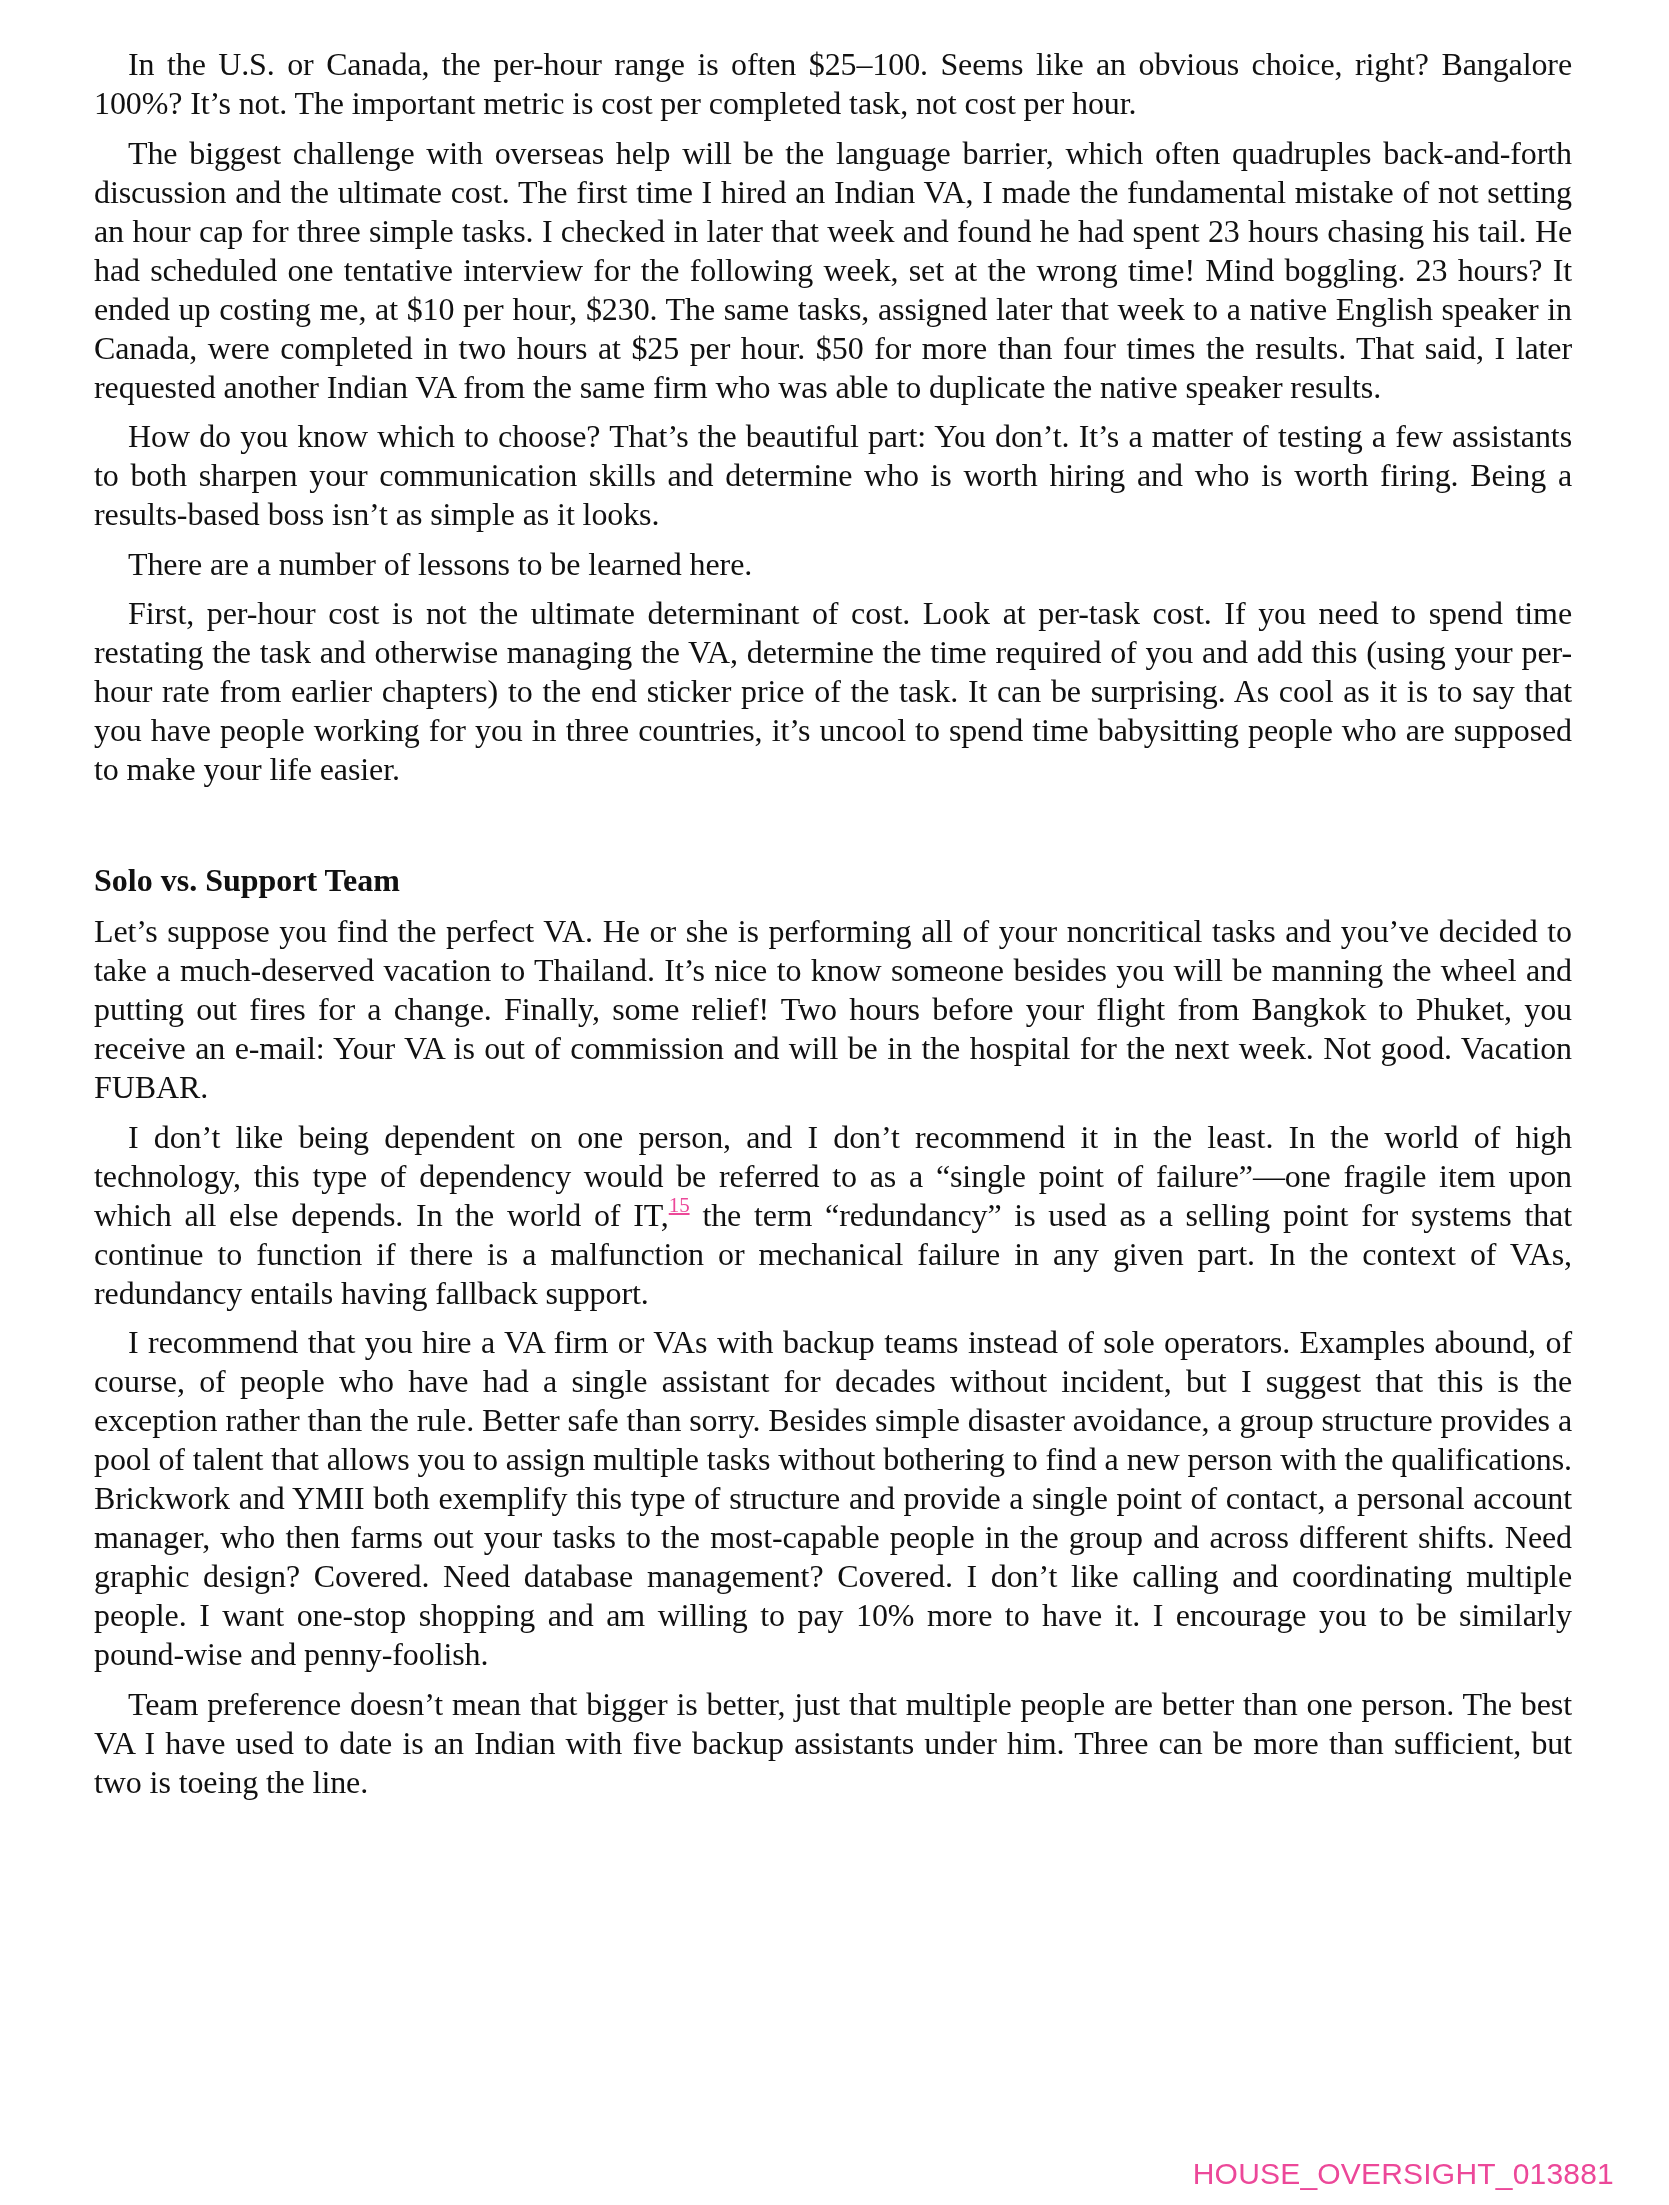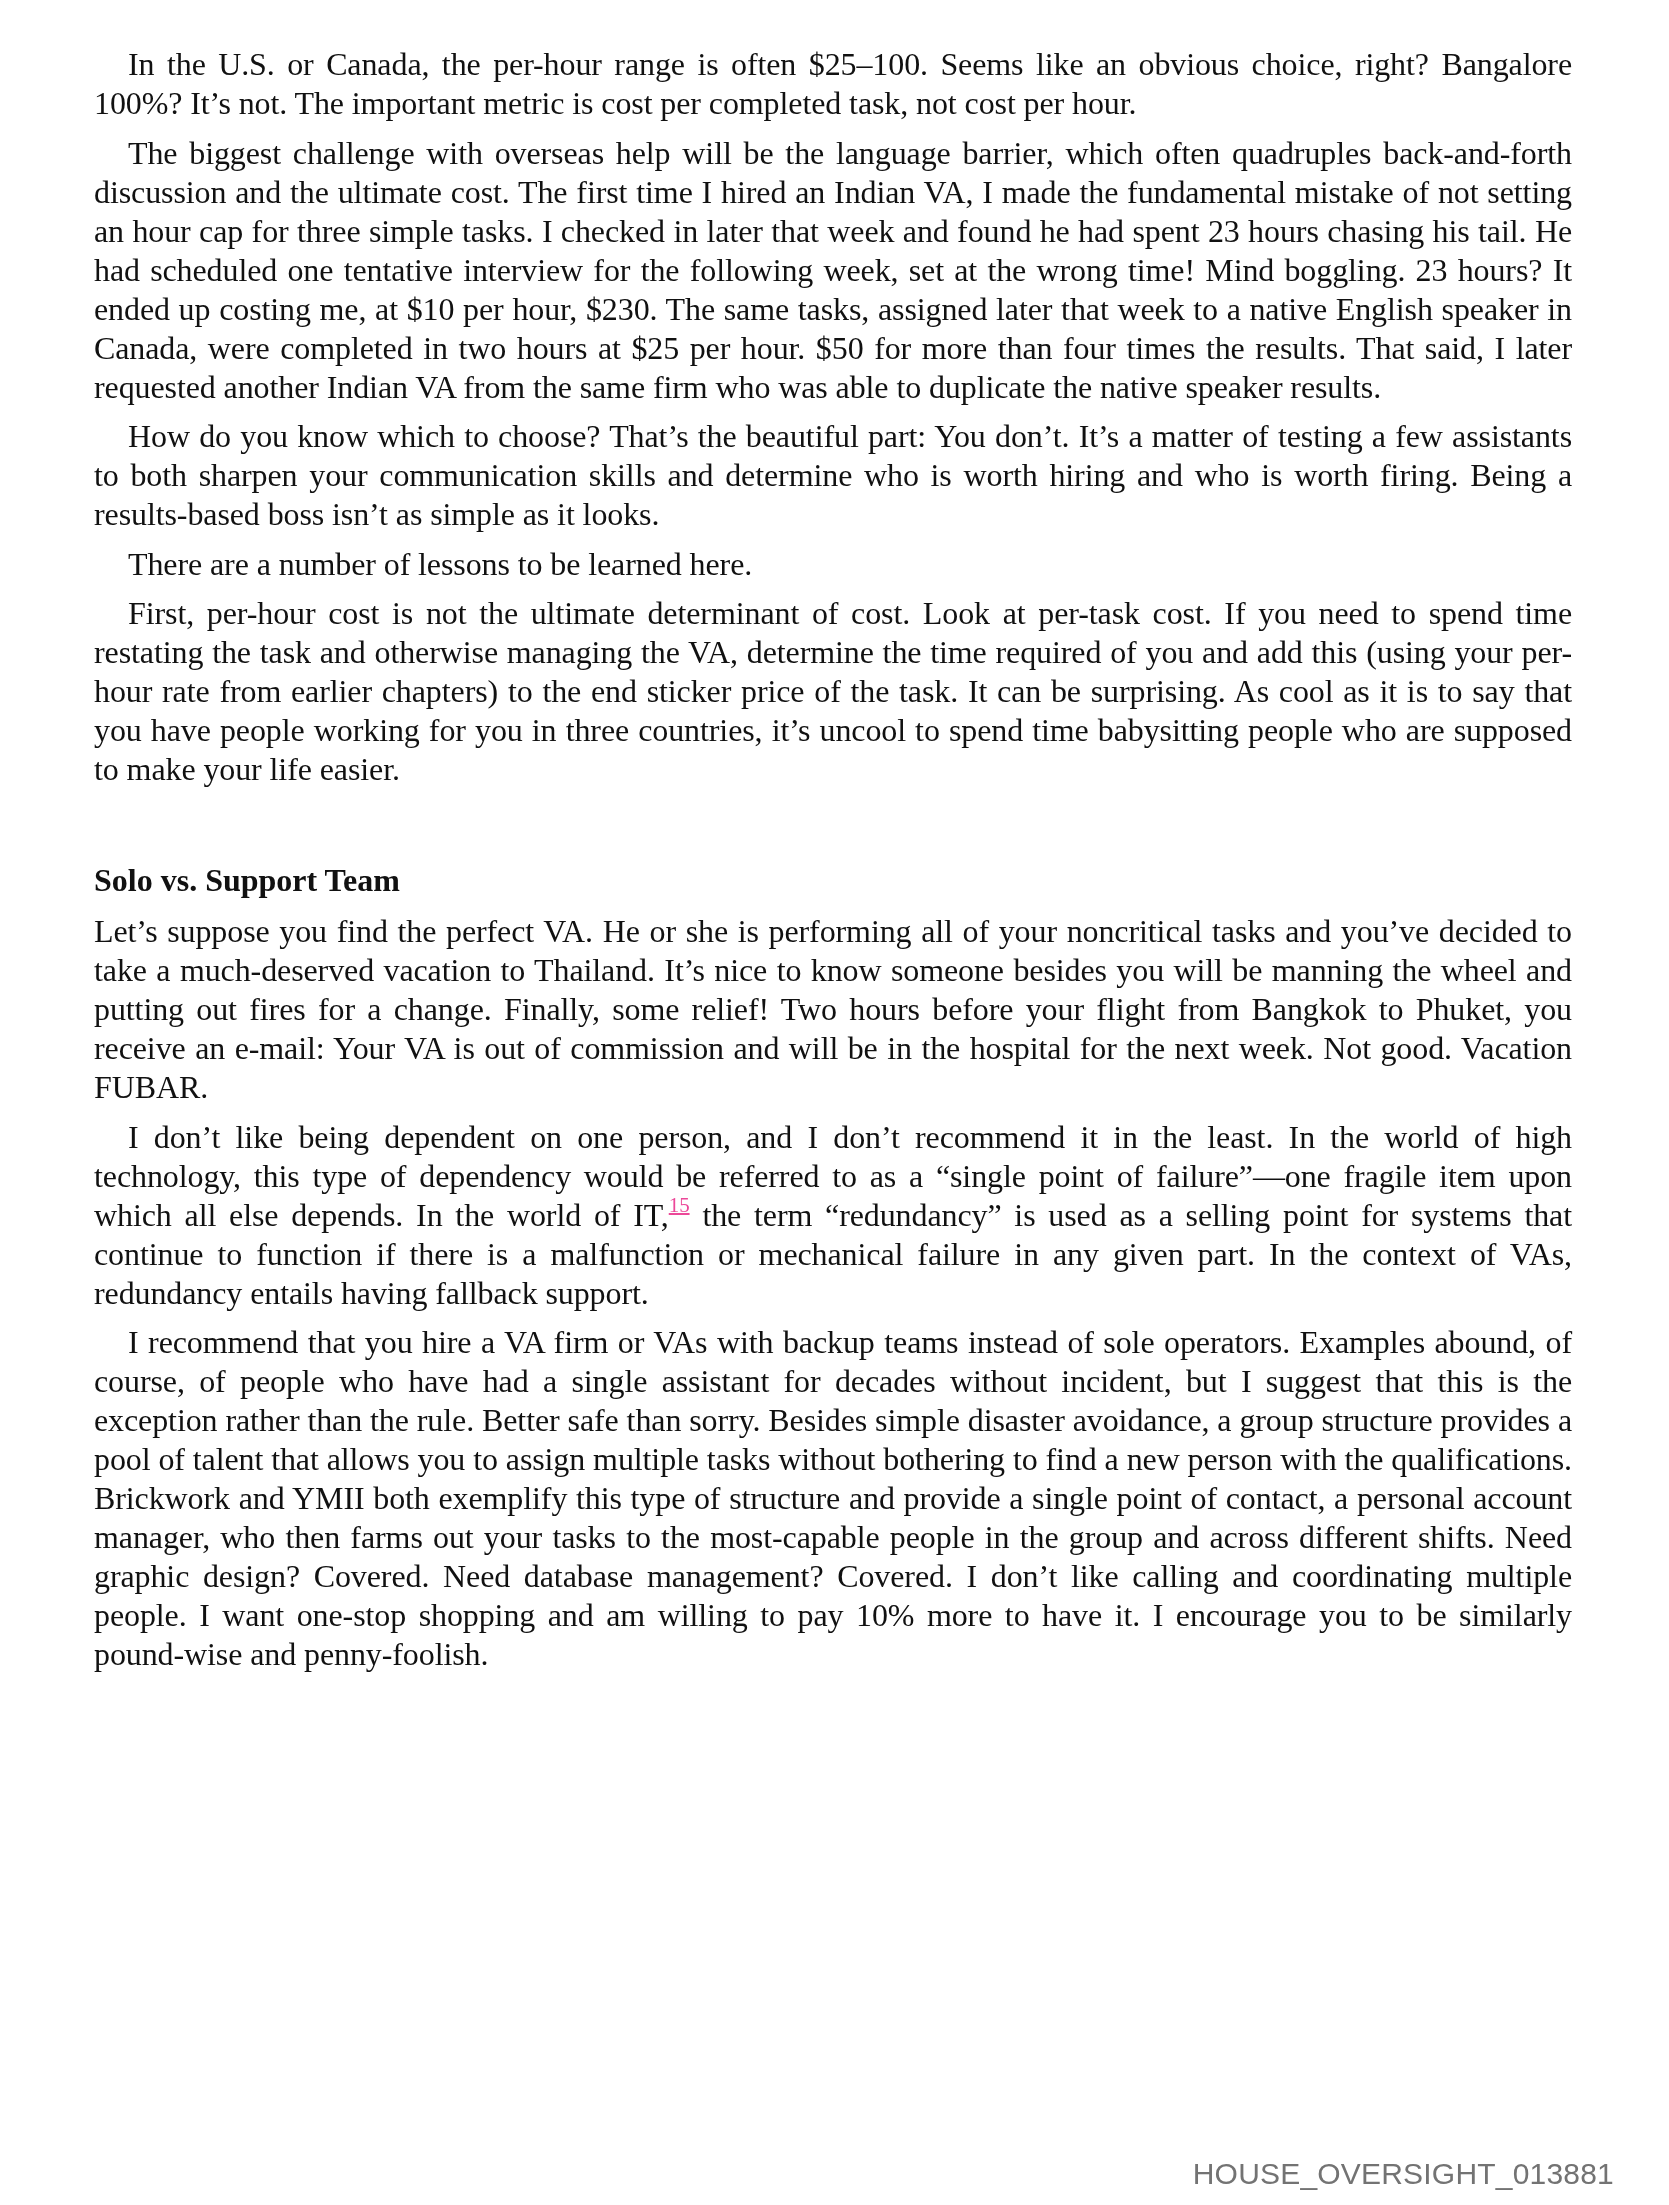--- a/index.html
+++ b/index.html
@@ -45,21 +45,21 @@
       font-size: 21px;
       vertical-align: 14.4px;
       line-height: 0;
     }
     .footer {
       position: absolute;
       right: 55px;
       bottom: 14.4px;
       font-family: "Liberation Sans", "DejaVu Sans", sans-serif;
       font-size: 30px;
-      color: #737373;
+      color: #ec4899;
       letter-spacing: 0.2px;
     }
   </style>
 </head>
 <body>
 
 <div class="page">
 
   <p class="para">In the U.S. or Canada, the per-hour range is often $25–100. Seems like an obvious choice, right? Bangalore 100%? It’s not. The important metric is cost per completed task, not cost per hour.</p>
   <p class="para">The biggest challenge with overseas help will be the language barrier, which often quadruples back-and-forth discussion and the ultimate cost. The first time I hired an Indian VA, I made the fundamental mistake of not setting an hour cap for three simple tasks. I checked in later that week and found he had spent 23 hours chasing his tail. He had scheduled one tentative interview for the following week, set at the wrong time! Mind boggling. 23 hours? It ended up costing me, at $10 per hour, $230. The same tasks, assigned later that week to a native English speaker in Canada, were completed in two hours at $25 per hour. $50 for more than four times the results. That said, I later requested another Indian VA from the same firm who was able to duplicate the native speaker results.</p>
@@ -67,17 +67,18 @@
   <p class="para">There are a number of lessons to be learned here.</p>
   <p class="para">First, per-hour cost is not the ultimate determinant of cost. Look at per-task cost. If you need to spend time restating the task and otherwise managing the VA, determine the time required of you and add this (using your per-hour rate from earlier chapters) to the end sticker price of the task. It can be surprising. As cool as it is to say that you have people working for you in three countries, it’s uncool to spend time babysitting people who are supposed to make your life easier.</p>
 
   <h2 class="section-heading">Solo vs. Support Team</h2>
 
   <p class="para noindent">Let’s suppose you find the perfect VA. He or she is performing all of your noncritical tasks and you’ve decided to take a much-deserved vacation to Thailand. It’s nice to know someone besides you will be manning the wheel and putting out fires for a change. Finally, some relief! Two hours before your flight from Bangkok to Phuket, you receive an e-mail: Your VA is out of commission and will be in the hospital for the next week. Not good. Vacation FUBAR.</p>
 
   <p class="para"><span>I don’t like being dependent on one person, and I don’t recommend it in the least. In the world of high technology, this type of dependency would be referred to as a “single point of failure”—one fragile item upon which all else depends. In the world of IT,</span><a class="footnote-ref">15</a><span> the term “redundancy” is used as a selling point for systems that continue to function if there is a malfunction or mechanical failure in any given part. In the context of VAs, redundancy entails having fallback support.</span></p>
 
   <p class="para">I recommend that you hire a VA firm or VAs with backup teams instead of sole operators. Examples abound, of course, of people who have had a single assistant for decades without incident, but I suggest that this is the exception rather than the rule. Better safe than sorry. Besides simple disaster avoidance, a group structure provides a pool of talent that allows you to assign multiple tasks without bothering to find a new person with the qualifications. Brickwork and YMII both exemplify this type of structure and provide a single point of contact, a personal account manager, who then farms out your tasks to the most-capable people in the group and across different shifts. Need graphic design? Covered. Need database management? Covered. I don’t like calling and coordinating multiple people. I want one-stop shopping and am willing to pay 10% more to have it. I encourage you to be similarly pound-wise and penny-foolish.</p>
+  <p class="para">Team preference doesn’t mean that bigger is better, just that multiple people are better than one person. The best VA I have used to date is an Indian with five backup assistants under him. Three can be more than sufficient, but two is toeing the line.</p>
 
 </div>
 
 <div class="footer">HOUSE_OVERSIGHT_013881</div>
 
 
 </body></html>

